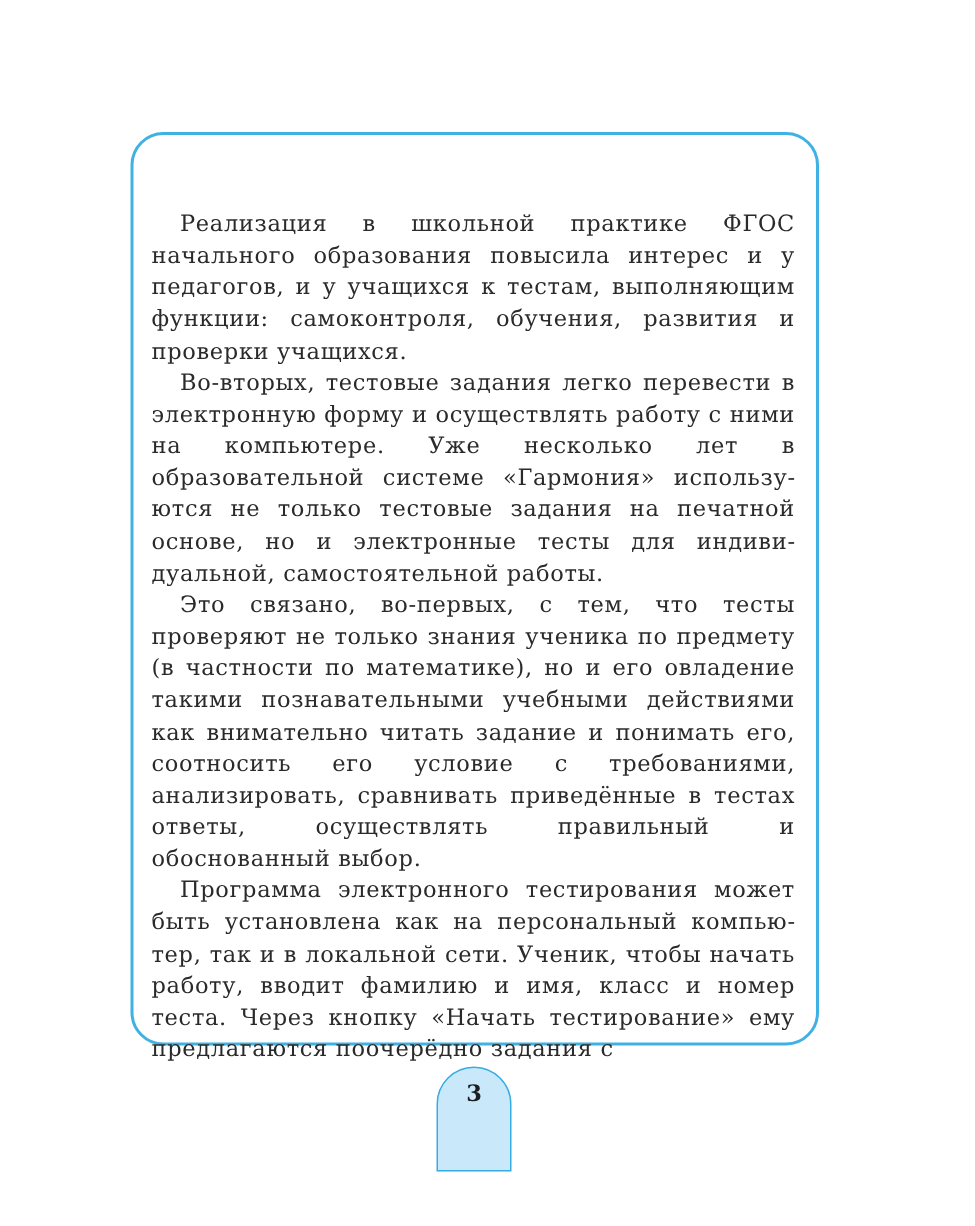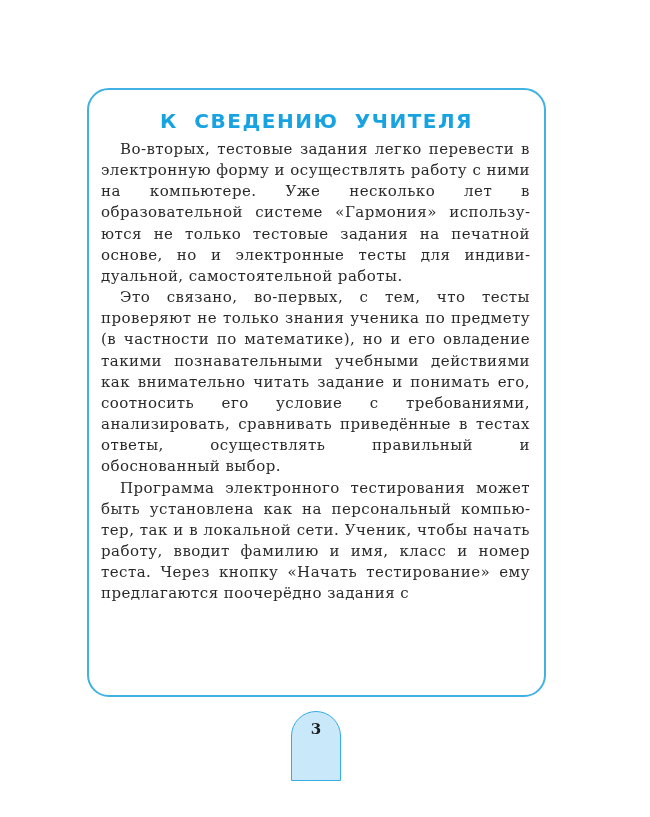--- a/index.html
+++ b/index.html
@@ -73,22 +73,22 @@
       font-family: "DejaVu Serif", "Liberation Serif", serif;
       font-weight: bold;
       font-size: 15px;
       color: #1e1e1e;
     }
   </style>
 </head>
 <body>
 
 <div class="info-box">
-  <div class="box-title">К СВЕДЕНИЮ УЧИТЕЛЯ</div>
   <div class="box-body">
+    <p>Реализация в школьной практике ФГОС начального образования повысила интерес и у педагогов, и у учащихся к тестам, выпол­няющим функции: самоконтроля, обучения, развития и проверки учащихся.</p>
     <p>Во-вторых, тестовые задания легко перевести в электронную форму и осуществлять работу с ними на компьютере. Уже несколько лет в образовательной системе «Гармония» использу­ются не только тестовые задания на печатной основе, но и электронные тесты для индиви­дуальной, самостоятельной работы.</p>
     <p>Это связано, во-первых, с тем, что тесты проверяют не только знания ученика по предме­ту (в частности по математике), но и его овла­дение такими познавательными учебными дейст­виями как внимательно читать задание и понимать его, соотносить его условие с требова­ниями, анализировать, сравнивать приведённые в тестах ответы, осуществлять правильный и обоснованный выбор.</p>
     <p>Программа электронного тестирования может быть установлена как на персональный компью­тер, так и  в локальной сети. Ученик, чтобы начать работу, вводит фамилию и имя, класс и номер теста. Через кнопку «Начать тести­рование» ему предлагаются поочерёдно задания с</p>
   </div>
 </div>
 
 <div class="page-tab">
   <span class="page-number">3</span>
 </div>
 

